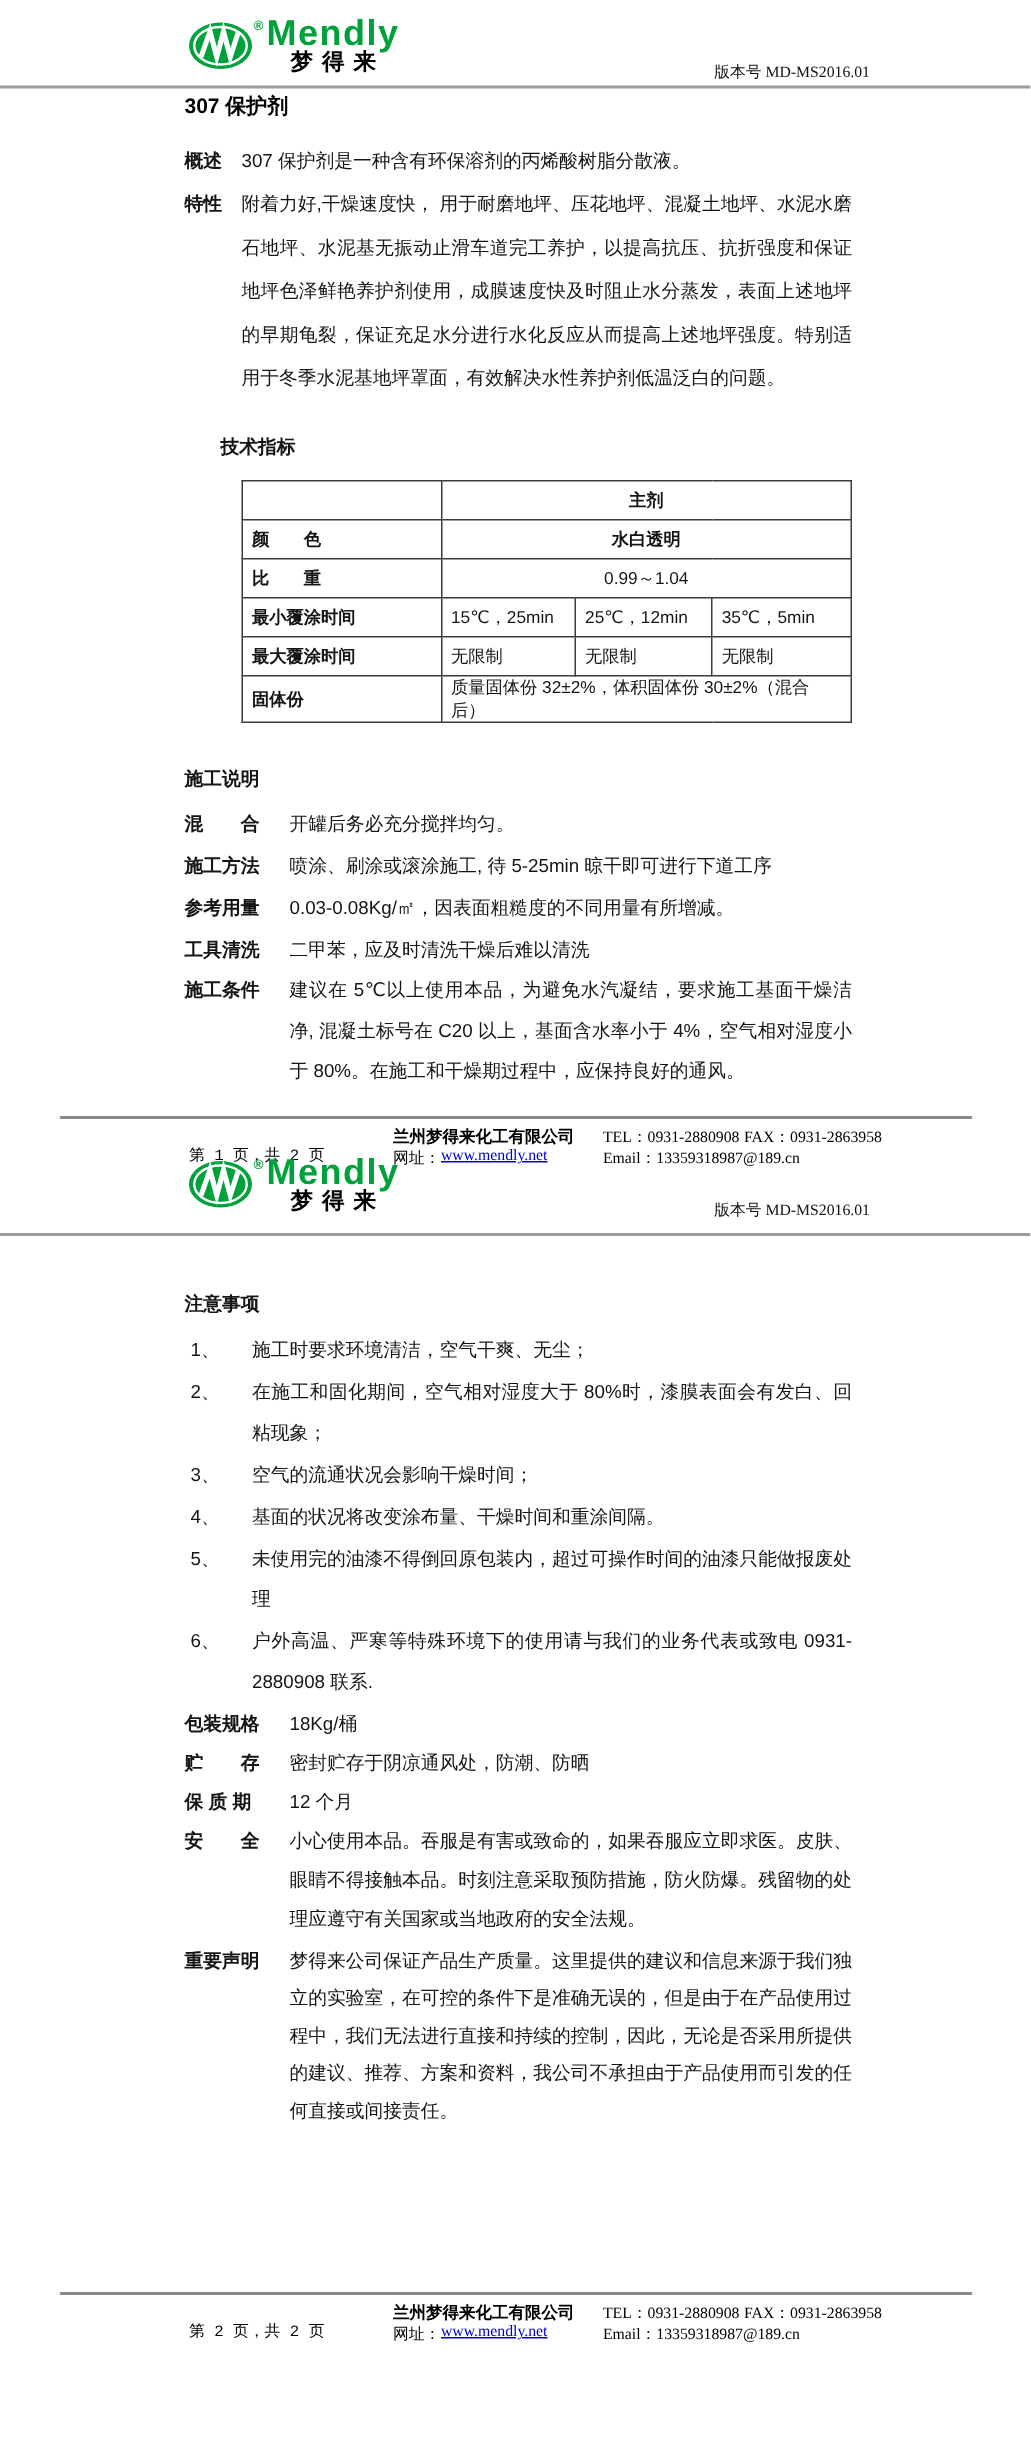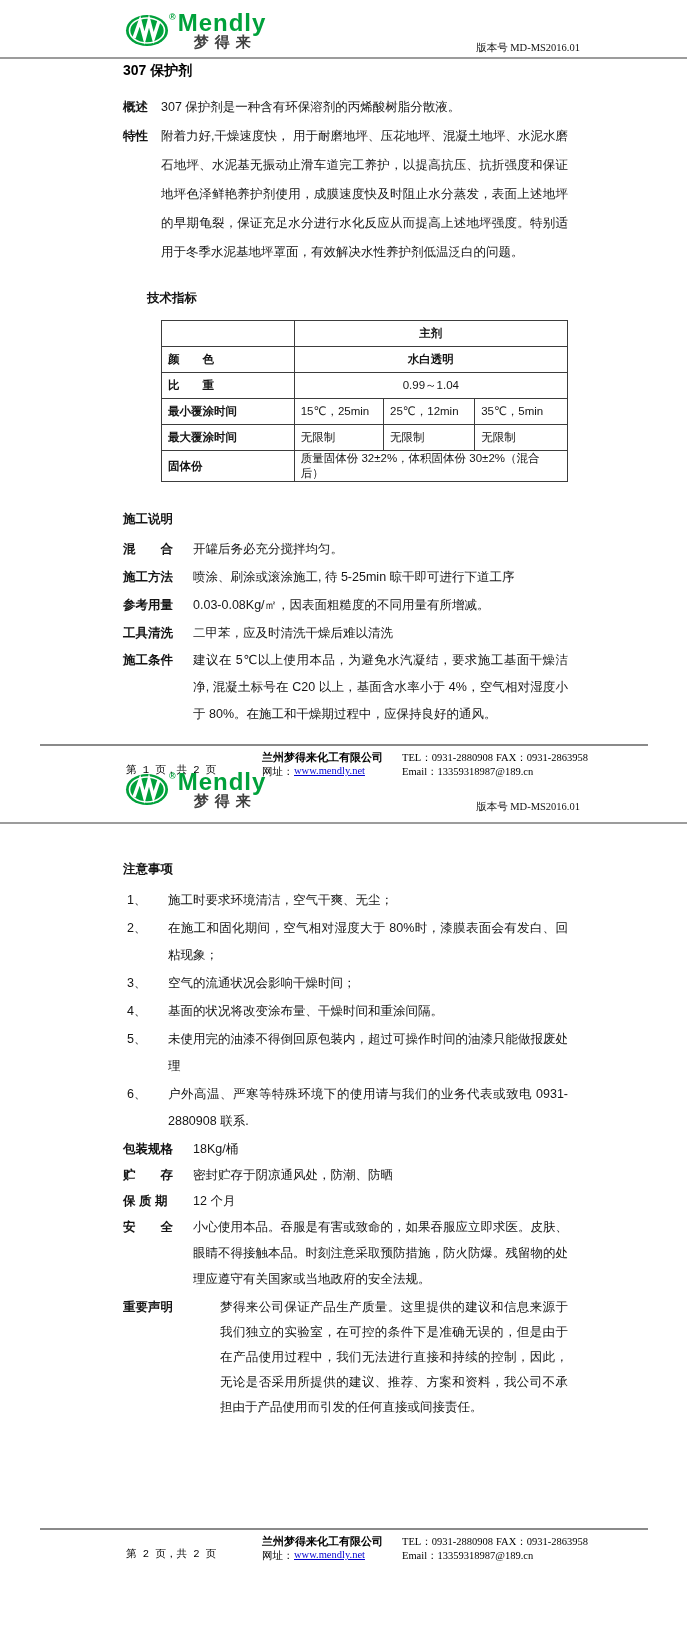--- a/index.html
+++ b/index.html
@@ -9,21 +9,21 @@
     -webkit-font-smoothing:antialiased;
   }
   .abs{position:absolute;}
 
   
   .logo{display:flex;align-items:flex-start;}
   .logo-mark{width:48px;height:35px;flex:0 0 auto;}
   .reg{font-size:9px;color:#00A13B;font-weight:bold;margin:-1px 2px 0 -4px;}
   .logo-text{display:flex;flex-direction:column;}
   .brand-en{color:#00A13B;font-weight:bold;font-size:24px;line-height:20px;letter-spacing:1px;}
-  .brand-cn{color:#404040;font-weight:bold;font-size:15px;line-height:17px;letter-spacing:6px;margin-left:16px;}
+  .brand-cn{color:#000000;font-weight:bold;font-size:15px;line-height:17px;letter-spacing:6px;margin-left:16px;}
 
   .version{font-family:"Liberation Serif","DejaVu Serif",serif;font-size:10.5px;color:#111;}
 
   .rule{border:0;border-top:2px solid #9c9c9c;margin:0;left:0;width:687px;position:absolute;}
 
   
   .content{position:absolute;left:123px;width:445px;}
   h1.title{font-size:14px;font-weight:bold;margin:0 0 13px 0;color:#000;}
   .sec-h{font-weight:bold;font-size:12.5px;line-height:28px;margin:0;}
   .row{display:grid;grid-template-columns:38px 1fr;column-gap:0;font-size:12.5px;line-height:29px;}
@@ -218,21 +218,21 @@
       <span class="txt">密封贮存于阴凉通风处，防潮、防晒</span>
     </div>
     <div class="detail">
       <span class="lbl">保 质 期</span>
       <span class="txt">12 个月</span>
     </div>
     <div class="detail">
       <span class="lbl">安　　全</span>
       <span class="txt">小心使用本品。吞服是有害或致命的，如果吞服应立即求医。皮肤、眼睛不得接触本品。时刻注意采取预防措施，防火防爆。残留物的处理应遵守有关国家或当地政府的安全法规。</span>
     </div>
-    <div class="detail" style="margin-top:3px;line-height:25px;gap:27px;">
+    <div class="detail" style="margin-top:3px;line-height:25px;">
       <span class="lbl">重要声明</span>
       <span class="txt">梦得来公司保证产品生产质量。这里提供的建议和信息来源于我们独立的实验室，在可控的条件下是准确无误的，但是由于在产品使用过程中，我们无法进行直接和持续的控制，因此，无论是否采用所提供的建议、推荐、方案和资料，我公司不承担由于产品使用而引发的任何直接或间接责任。</span>
     </div>
   </div>
 
   <div class="pfoot" style="top:1528px;">
     <span class="f-page">第 2 页，共 2 页</span>
     <span class="f-company">兰州梦得来化工有限公司</span>
     <span class="f-tel">TEL：0931-2880908</span>
     <span class="f-fax">FAX：0931-2863958</span>

